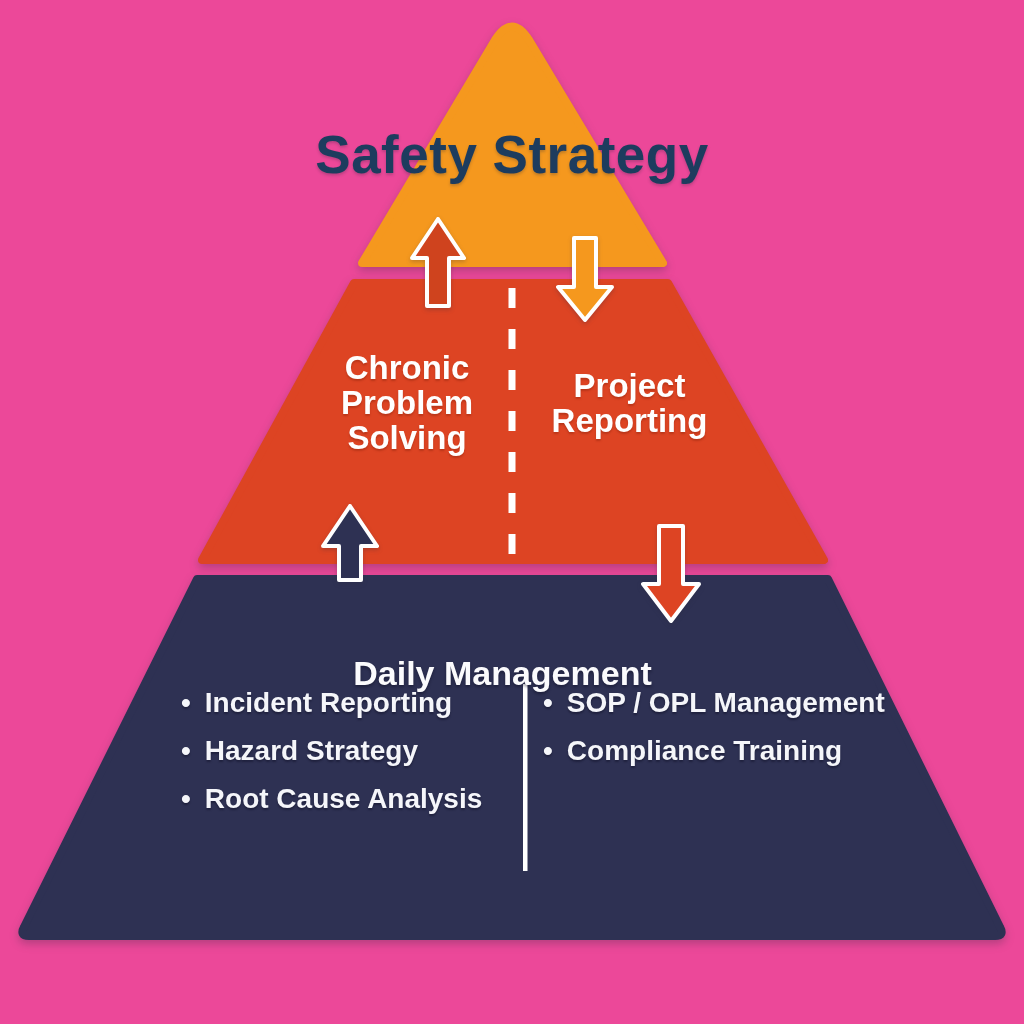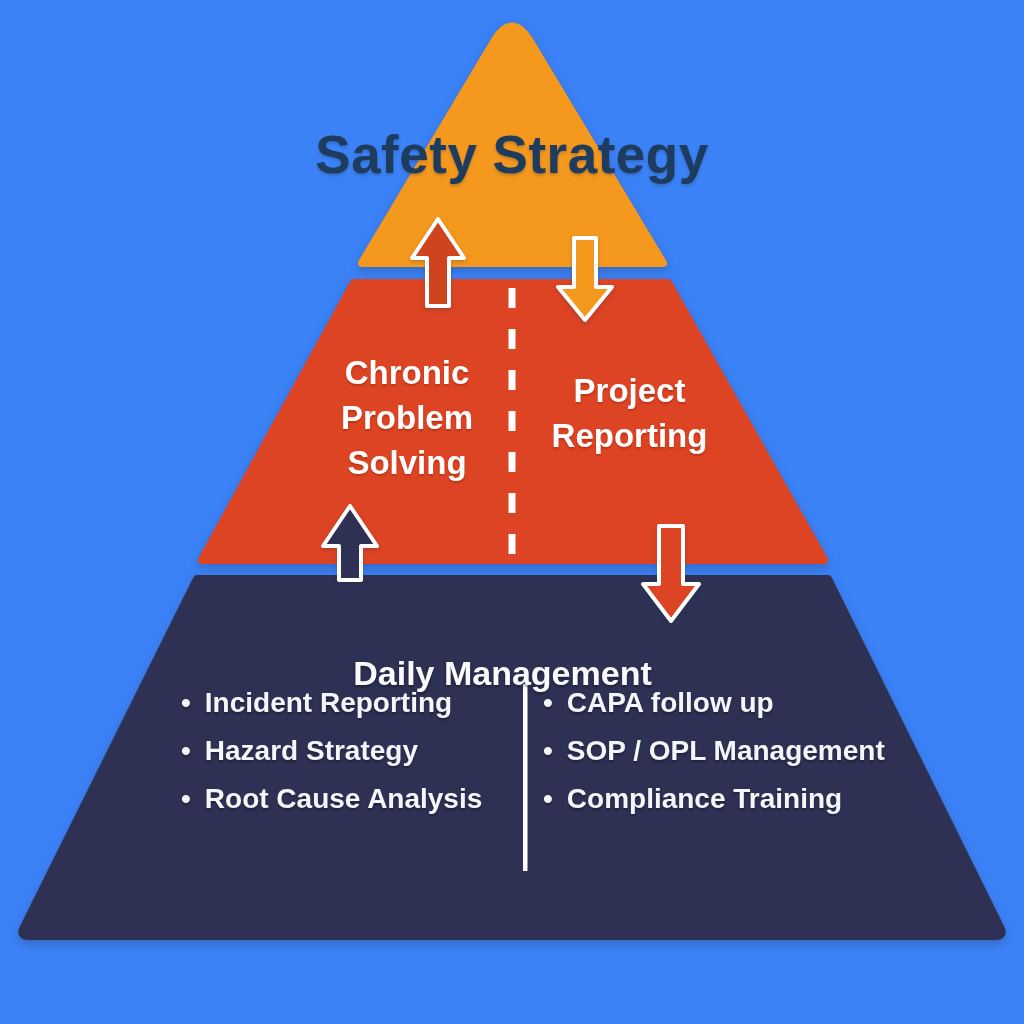--- a/index.html
+++ b/index.html
@@ -1,37 +1,37 @@
 <!DOCTYPE html>
 <html><head>
 <meta charset="utf-8">
 <style>
   html, body { margin: 0; padding: 0; }
   body { font-family: "Liberation Sans", sans-serif; }
   .stage {
     position: relative;
     width: 1024px;
     height: 1024px;
-    background: #3b82f6;
+    background: #ec4899;
     overflow: hidden;
   }
   .stage svg { position: absolute; inset: 0; }
   .tier-shape { filter: drop-shadow(0 4px 4px rgba(40,40,60,0.28)); }
   .arrow { filter: drop-shadow(0 2px 2px rgba(40,40,60,0.25)); }
 
   .txt { position: absolute; text-align: center; }
 
   .main-title {
     top: 124px; left: 0; width: 1024px;
     font-size: 53px; font-weight: bold; letter-spacing: 0.5px;
     color: #1d3c5e;
     text-shadow: 0 2px 3px rgba(30,40,60,0.25);
   }
   .mid-label {
-    color: #ffffff; font-weight: bold; font-size: 33px; line-height: 45px;
+    color: #ffffff; font-weight: bold; font-size: 33px; line-height: 35px;
     text-shadow: 0 2px 2px rgba(120,30,10,0.35);
   }
   .mid-left { top: 350px; left: 297px; width: 220px; }
   .mid-right { top: 368px; left: 502px; width: 255px; }
 
   .bottom-heading {
     top: 614px; left: 180px; width: 645px;
     color: #fbfbfd; font-weight: bold; font-size: 34px;
     text-shadow: 0 2px 3px rgba(10,10,30,0.45);
     margin-top: 40px;
@@ -83,18 +83,17 @@
 
   <div class="txt bottom-heading">Daily Management</div>
 
   <ul class="bullet-list list-left">
       <li>Incident Reporting</li>
       <li>Hazard Strategy</li>
       <li>Root Cause Analysis</li>
     </ul>
 
   <ul class="bullet-list list-right">
-      <li>CAPA follow up</li>
       <li>SOP / OPL Management</li>
       <li>Compliance Training</li>
     </ul>
 
 </div>
 
 </body></html>

